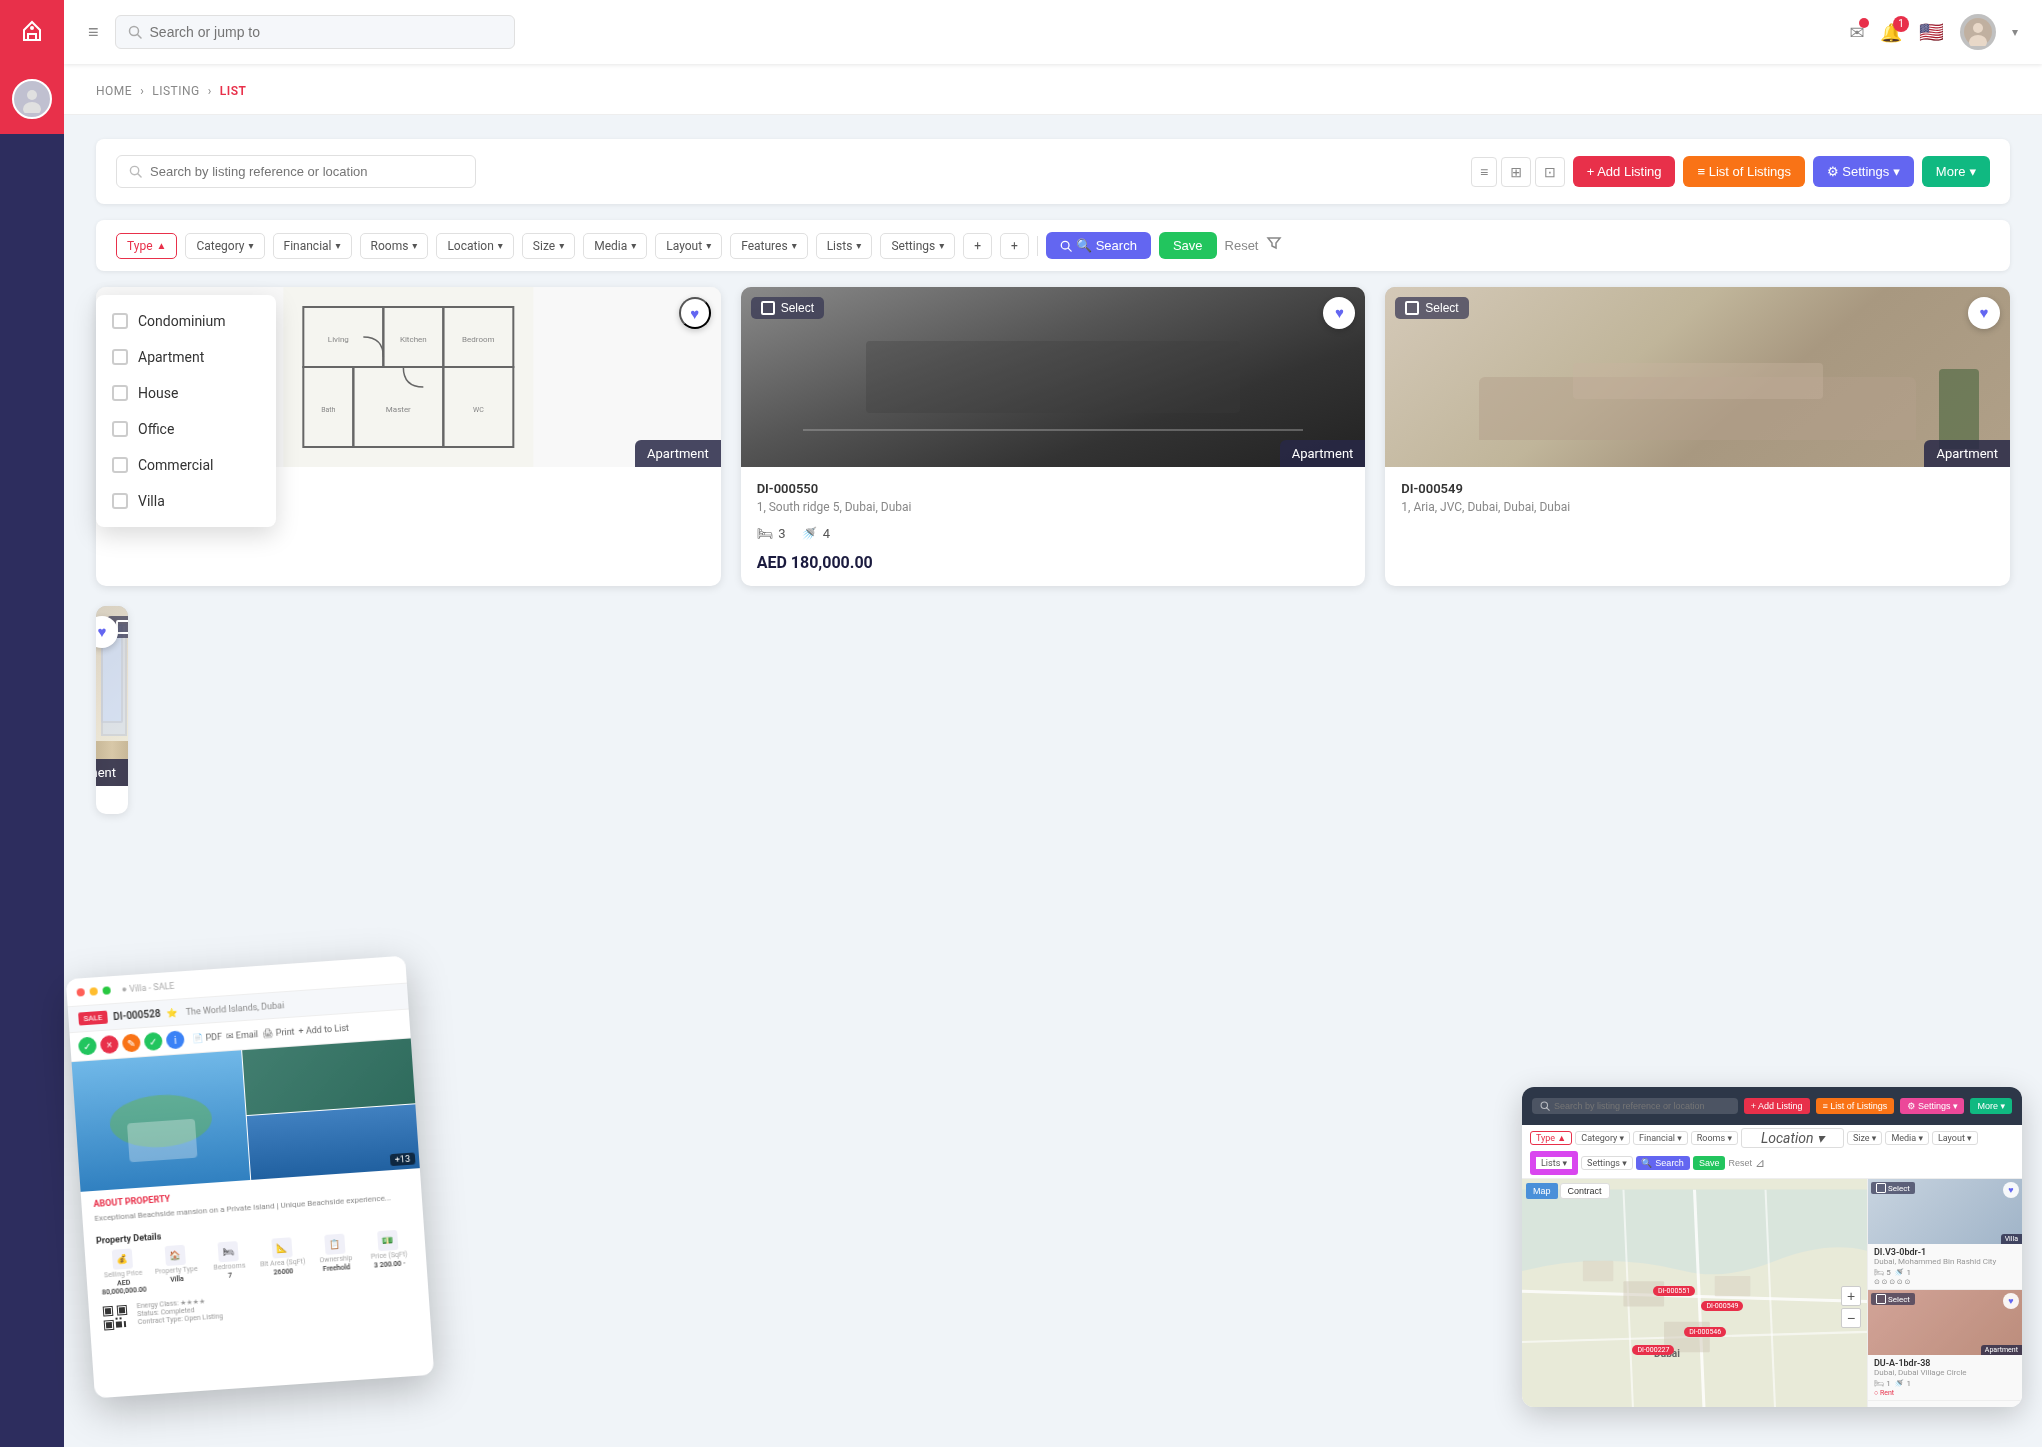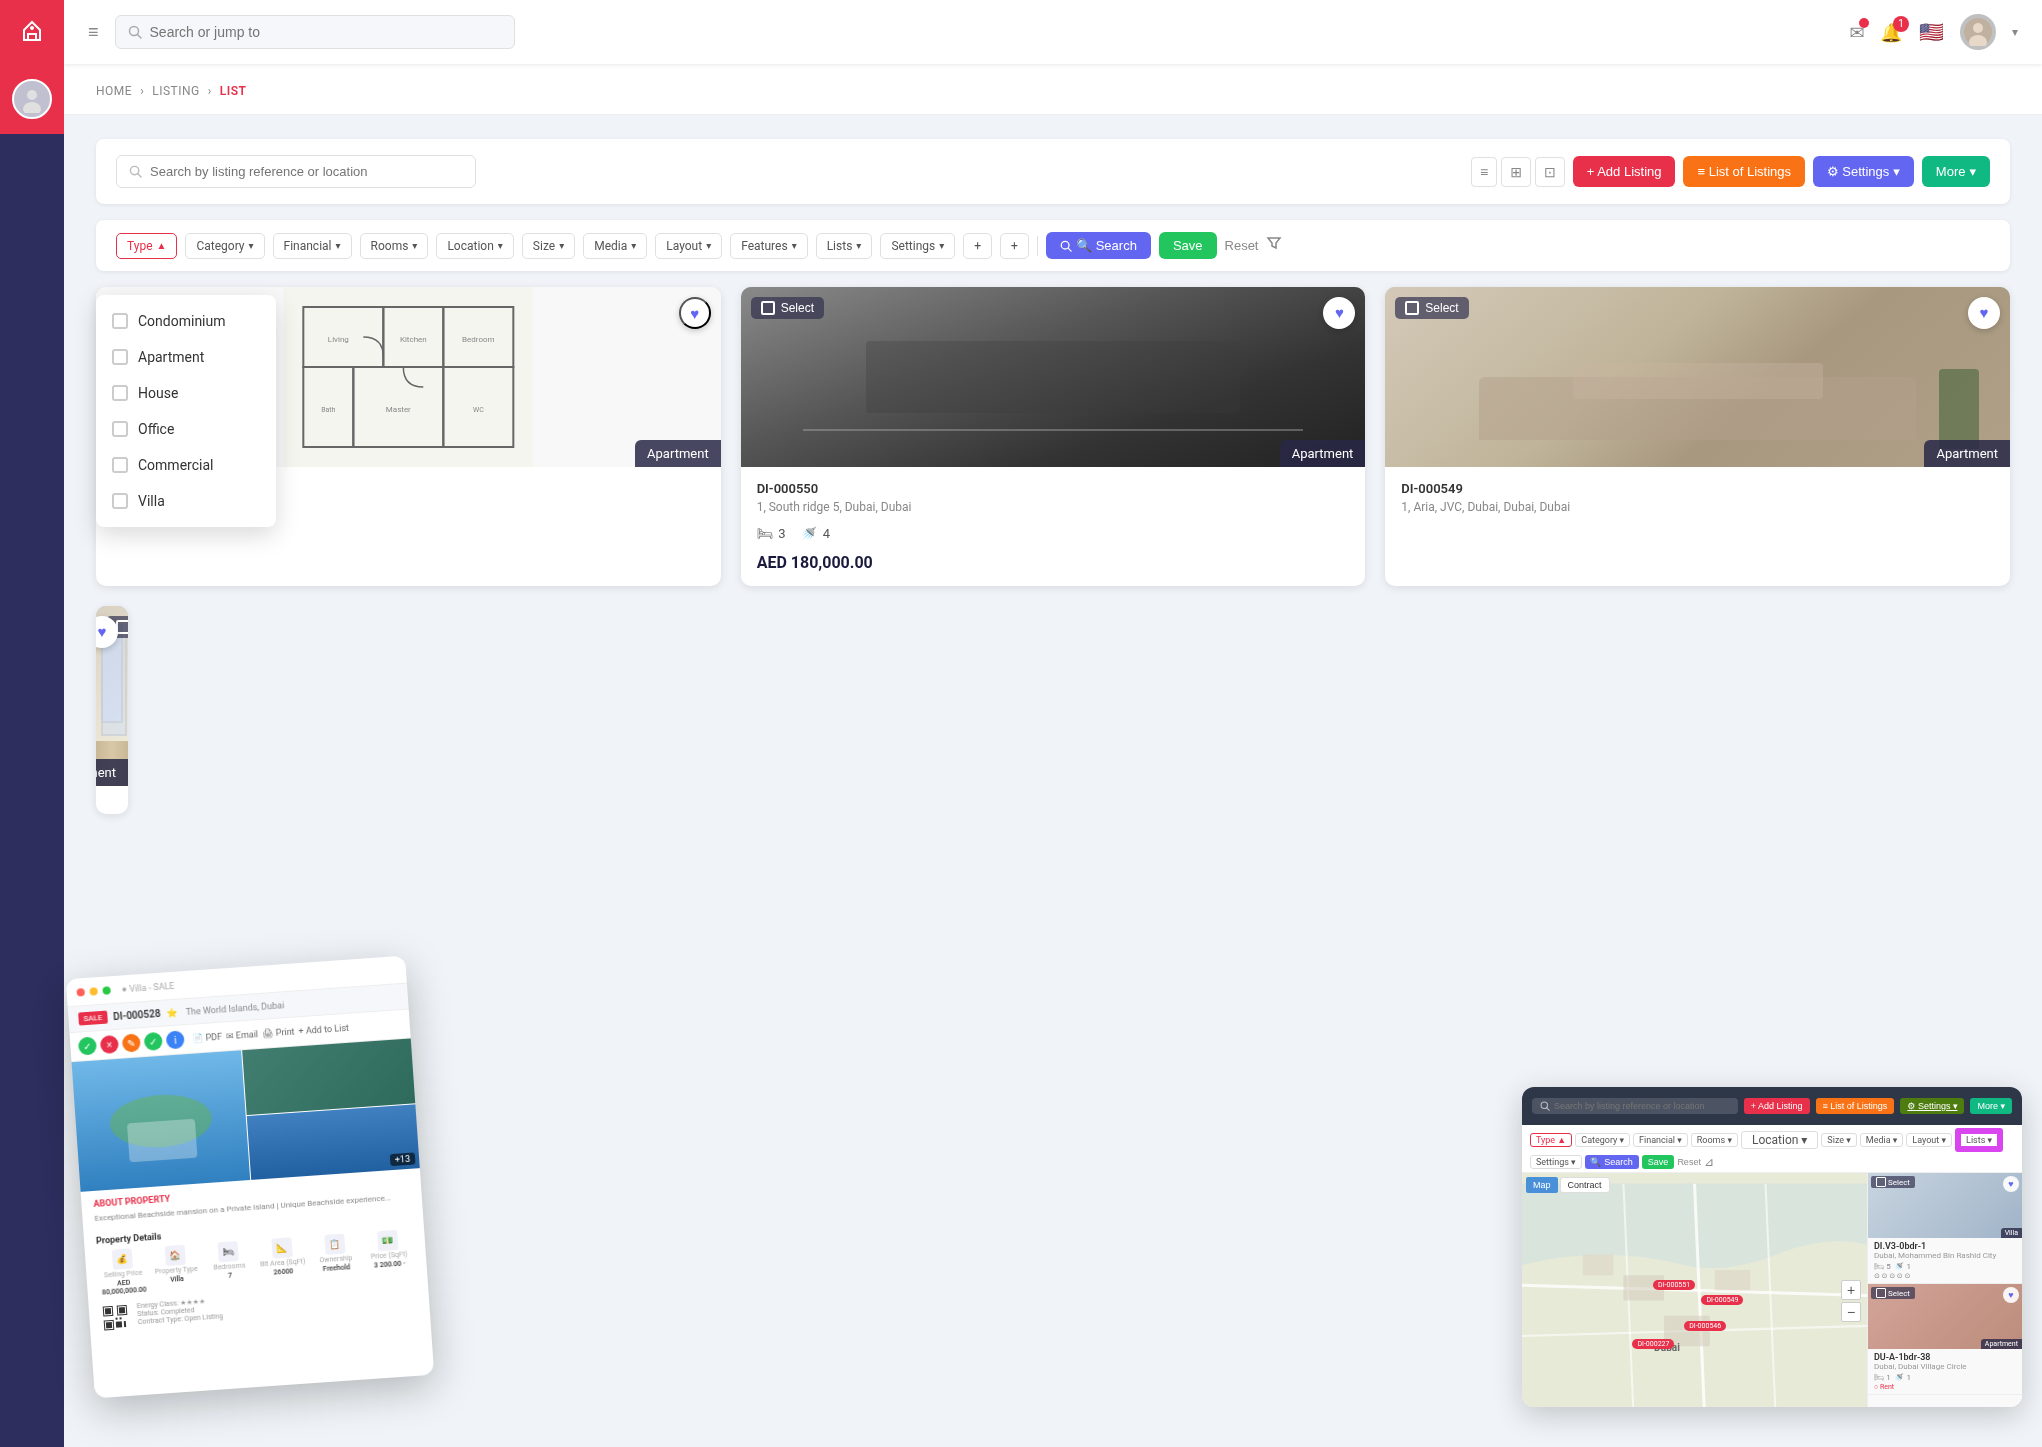--- a/index.html
+++ b/index.html
@@ -989,30 +989,30 @@
         <div style="background:#2d3748;height:38px;display:flex;align-items:center;padding:0 10px;gap:6px;">
           <div style="flex:1;background:rgba(255,255,255,0.15);border-radius:4px;padding:3px 8px;display:flex;align-items:center;gap:4px;">
             <svg width="10" height="10" viewBox="0 0 14 14" fill="none">
               <circle cx="6" cy="6" r="4.5" stroke="rgba(255,255,255,0.6)" stroke-width="1.5"></circle>
               <line x1="9.5" y1="9.5" x2="13" y2="13" stroke="rgba(255,255,255,0.6)" stroke-width="1.5" stroke-linecap="round"></line>
             </svg>
             <input type="text" style="background: transparent; border: none; outline: none; color: rgba(255, 255, 255, 0.8); font-size: 9px; flex: 1 1 0%;" placeholder="Search by listing reference or location">
           </div>
           <button style="background:#e8304a;color:white;border:none;border-radius:3px;padding:3px 7px;font-size:9px;cursor:pointer;">+ Add Listing</button>
           <button style="background:#f97316;color:white;border:none;border-radius:3px;padding:3px 7px;font-size:9px;cursor:pointer;">≡ List of Listings</button>
-          <button style="background:#4d7c0f;color:white;border:none;border-radius:3px;padding:3px 7px;font-size:9px;cursor:pointer;text-decoration:underline;">⚙ Settings ▾</button>
+          <button style="background:#ec4899;color:white;border:none;border-radius:3px;padding:3px 7px;font-size:9px;cursor:pointer;">⚙ Settings ▾</button>
           <button style="background:#10b981;color:white;border:none;border-radius:3px;padding:3px 7px;font-size:9px;cursor:pointer;">More ▾</button>
         </div>
 
         <div style="display:flex;align-items:center;gap:3px;padding:3px 8px;background:white;border-bottom:1px solid #eee;flex-wrap:wrap;">
           <span style="font-size:9px;color:#e8304a;border:1px solid #e8304a;padding:1px 5px;border-radius:3px;cursor:pointer;">Type ▲</span>
           <span style="font-size:9px;color:#555;border:1px solid #ddd;padding:1px 5px;border-radius:3px;cursor:pointer;">Category ▾</span>
           <span style="font-size:9px;color:#555;border:1px solid #ddd;padding:1px 5px;border-radius:3px;cursor:pointer;">Financial ▾</span>
           <span style="font-size:9px;color:#555;border:1px solid #ddd;padding:1px 5px;border-radius:3px;cursor:pointer;">Rooms ▾</span>
-          <span style="font-size:12px;color:#555;border:1px solid #ddd;padding:1px 10px;border-radius:3px;cursor:pointer;">Location ▾</span>
+          <span style="font-size:14px;color:#555;border:1px solid #ddd;padding:1px 19px;border-radius:3px;cursor:pointer;font-style:italic;">Location ▾</span>
           <span style="font-size:9px;color:#555;border:1px solid #ddd;padding:1px 5px;border-radius:3px;cursor:pointer;">Size ▾</span>
           <span style="font-size:9px;color:#555;border:1px solid #ddd;padding:1px 5px;border-radius:3px;cursor:pointer;">Media ▾</span>
           <span style="font-size:9px;color:#555;border:1px solid #ddd;padding:1px 5px;border-radius:3px;cursor:pointer;">Layout ▾</span>
           <span style="font-size:9px;color:#555;border:6px solid #d946ef;padding:1px 5px;border-radius:3px;cursor:pointer;">Lists ▾</span>
           <span style="font-size:9px;color:#555;border:1px solid #ddd;padding:1px 5px;border-radius:3px;cursor:pointer;">Settings ▾</span>
           <button style="background:#6366f1;color:white;border:none;border-radius:3px;padding:2px 6px;font-size:9px;cursor:pointer;">🔍 Search</button>
           <button style="background:#22c55e;color:white;border:none;border-radius:3px;padding:2px 6px;font-size:9px;cursor:pointer;">Save</button>
           <button style="background:none;border:none;color:#888;font-size:9px;cursor:pointer;">Reset</button>
           <span style="color:#888;font-size:12px;">⊿</span>
         </div>

